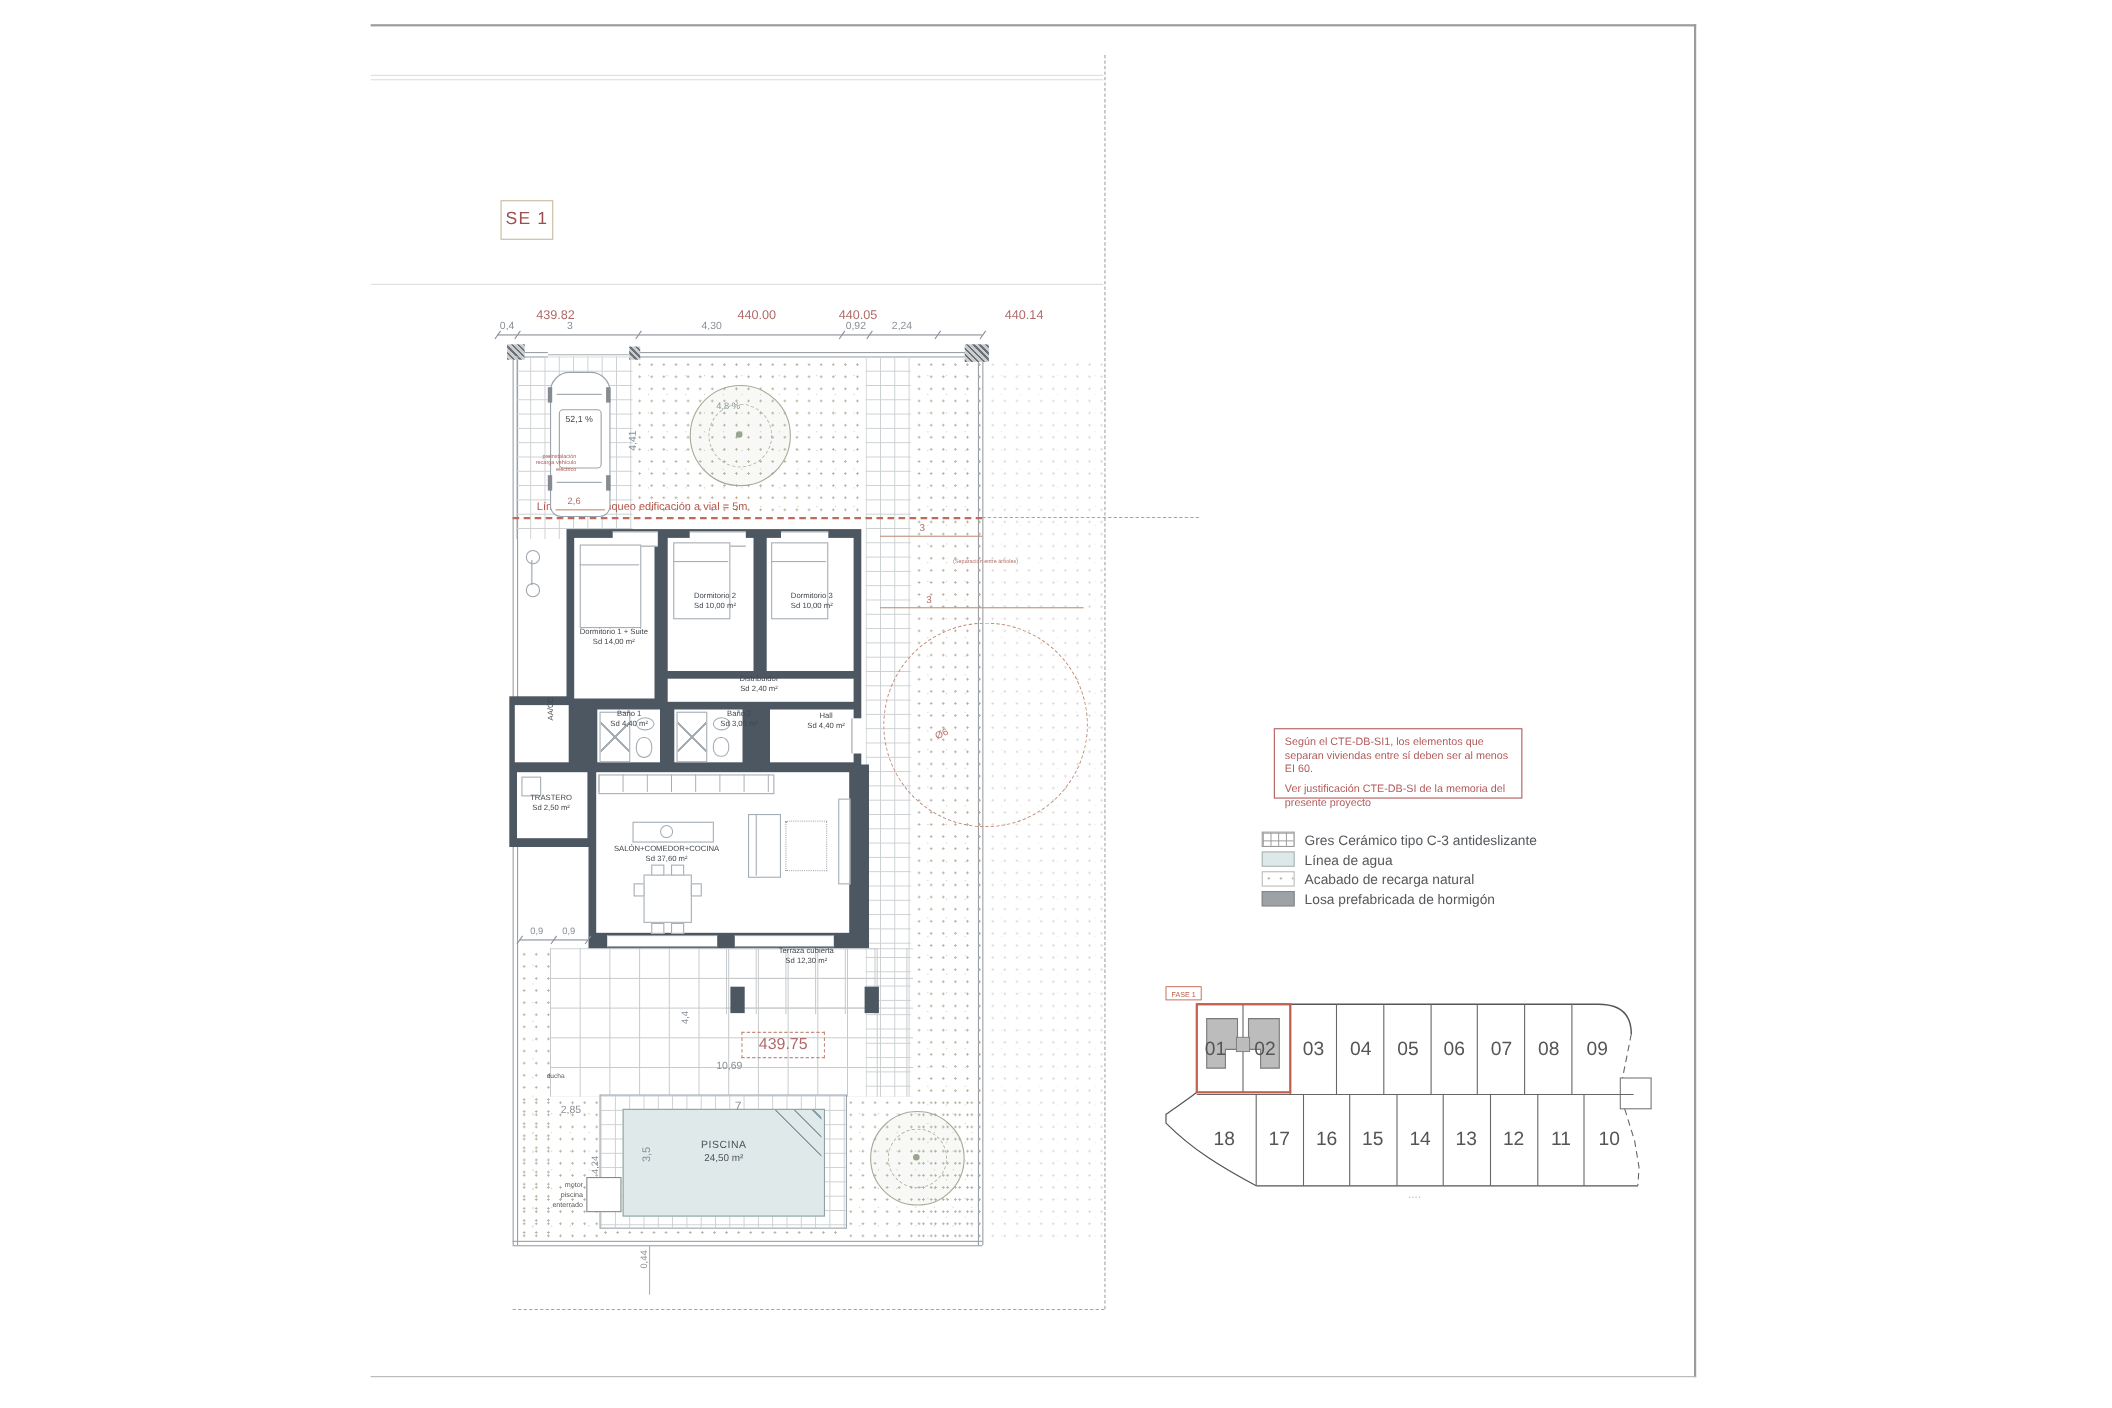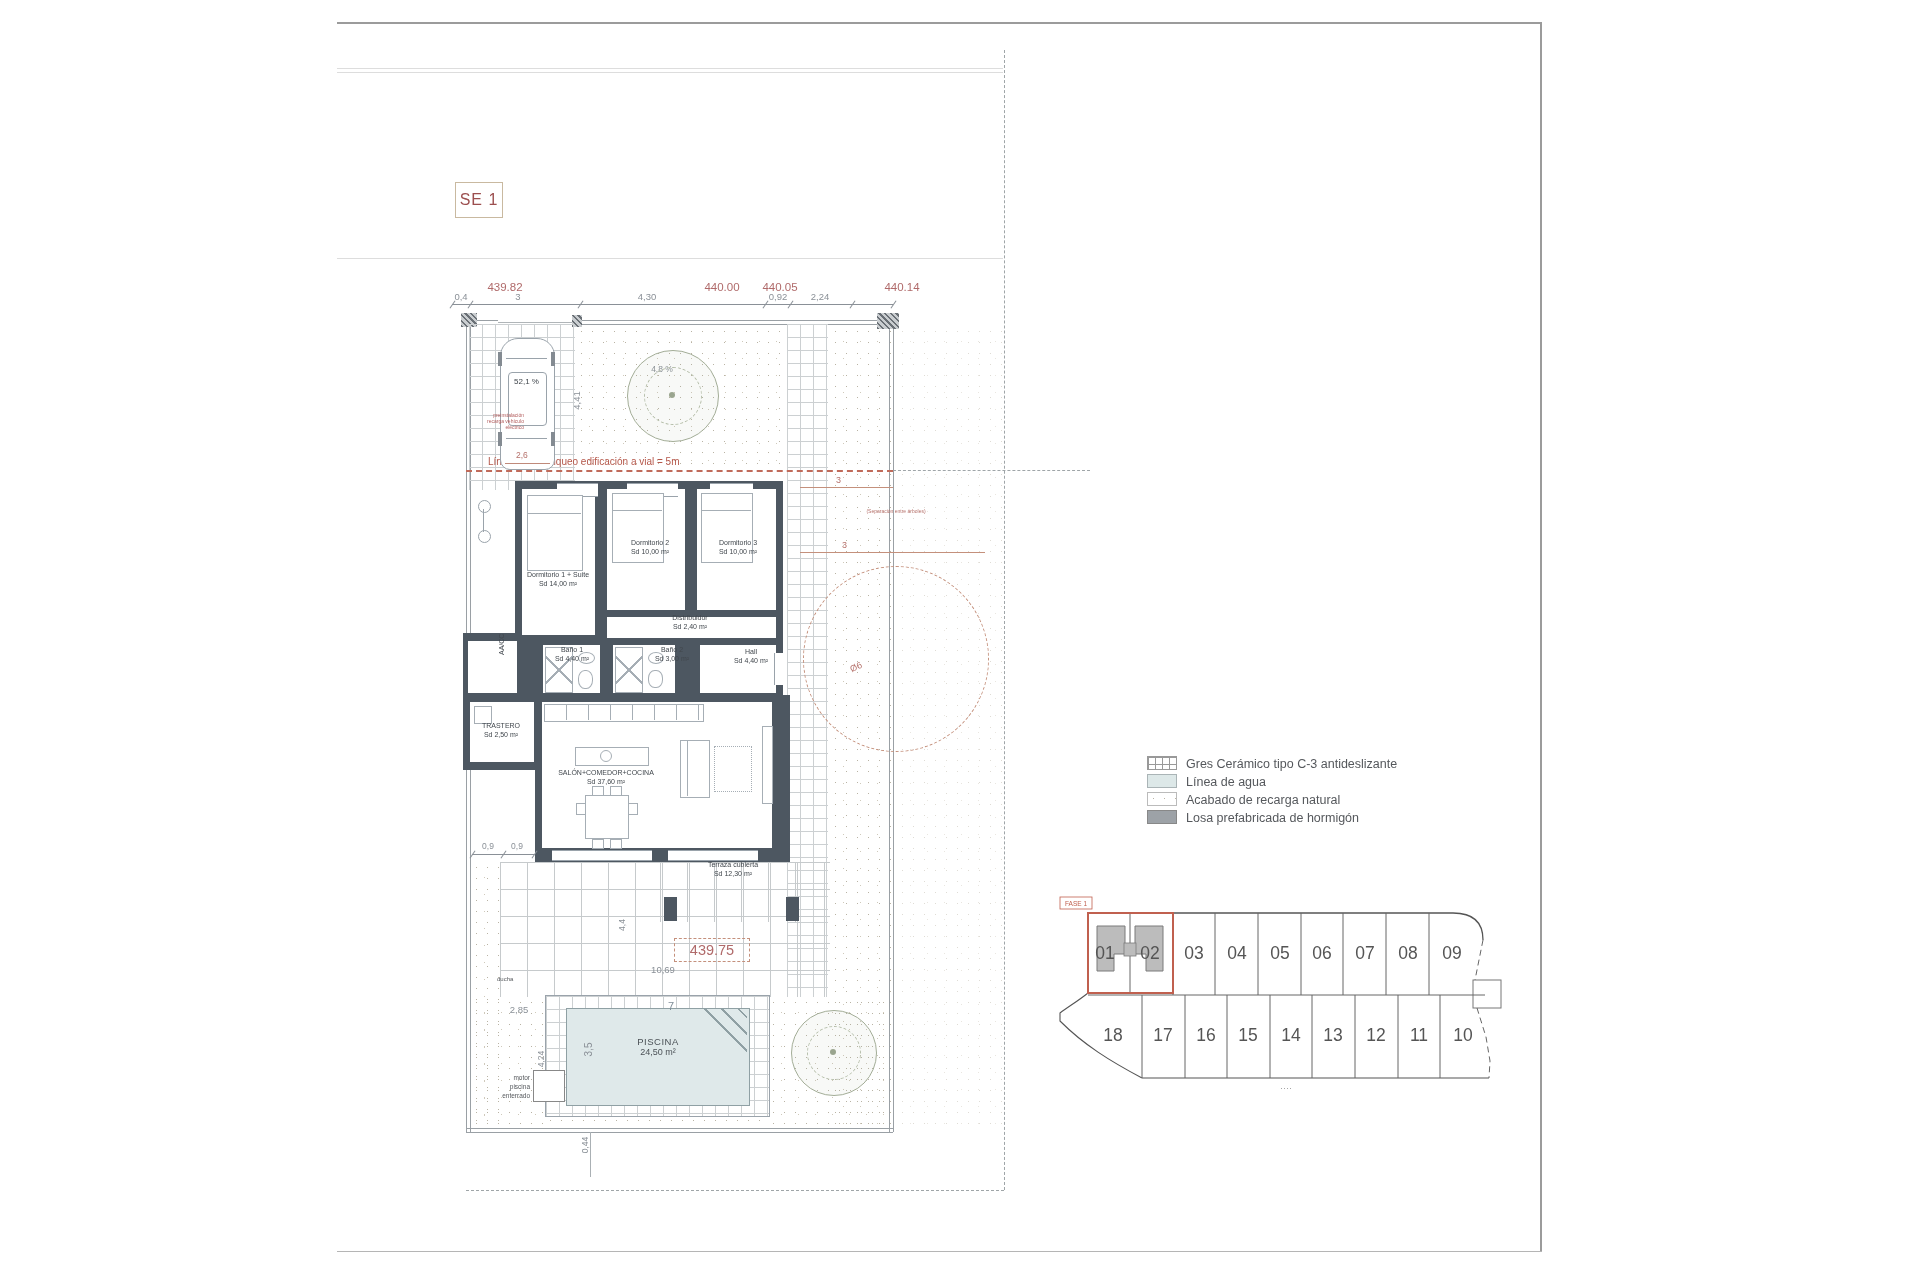--- a/index.html
+++ b/index.html
@@ -52,23 +52,23 @@
   <div class="hl lt" style="left:337px;top:258px;width:666px;"></div>
   <div class="dashv" style="left:1004px;top:50px;height:1140px;"></div>
   <div class="dashh" style="left:466px;top:1190px;width:538px;"></div>
 
   <div class="abs" style="left:455px;top:182px;width:46px;height:34px;border:1px solid #c9b9a0;
        display:flex;align-items:center;justify-content:center;font-size:16px;letter-spacing:1px;color:#9c4f4f;">
     <span>SE 1</span>
   </div>
 
   <div class="elev" style="left:505px;top:281px;">439.82</div>
-  <div class="elev" style="left:722px;top:281px;">440.00</div>
+  <div class="elev" style="left:688px;top:281px;">440.00</div>
   <div class="elev" style="left:780px;top:281px;">440.05</div>
-  <div class="elev" style="left:902px;top:281px;">440.14</div>
+  <div class="elev" style="left:931px;top:281px;">440.14</div>
   <div class="dim" style="left:461px;top:291px;">0,4</div>
   <div class="dim" style="left:518px;top:291px;">3</div>
   <div class="dim" style="left:647px;top:291px;">4,30</div>
   <div class="dim" style="left:778px;top:291px;">0,92</div>
   <div class="dim" style="left:820px;top:291px;">2,24</div>
   <div class="hl" style="left:452px;top:304px;width:441px;background:#8a9097;"></div>
   <div class="tick" style="left:448px;top:304px;"></div>
   <div class="tick" style="left:466px;top:304px;"></div>
   <div class="tick" style="left:576px;top:304px;"></div>
   <div class="tick" style="left:761px;top:304px;"></div>
@@ -279,20 +279,25 @@
     <div>motor</div>
     <div>piscina</div>
     <div>enterrado</div>
   </div>
   <div class="abs" style="left:533px;top:1070px;width:30px;height:30px;background:#fff;border:1px solid #888;"></div>
 
   <div class="circle" style="left:791px;top:1010px;width:84px;height:84px;border:1.3px solid #a3ad97;background:rgba(160,170,140,0.07);"></div>
   <div class="circle" style="left:807px;top:1026px;width:52px;height:52px;border:1px dashed #b4bda8;"></div>
   <div class="circle" style="left:830px;top:1049px;width:6px;height:6px;background:#9aa58f;"></div>
 
+  <div class="abs" style="left:1158px;top:662px;width:226px;height:64px;border:1.5px solid #b25b5b;box-sizing:border-box;
+       padding:6px 9px;color:#b25b5b;font-size:9.8px;line-height:1.3;">
+    <div>Según el CTE-DB-SI1, los elementos que separan viviendas entre sí deben ser al menos EI 60.</div>
+    <div style="margin-top:5px;">Ver justificación CTE-DB-SI de la memoria del presente proyecto</div>
+  </div>
 
   <div class="legend-row" style="left:1147px;top:756px;">
     <span class="sw" style="background:#fff;border:1px solid #999;
       background-image:linear-gradient(#999 1px,transparent 1px),linear-gradient(90deg,#999 1px,transparent 1px);
       background-size:7px 7px;"></span>
     <span class="legend-label">Gres Cerámico tipo C-3 antideslizante</span>
   </div>
   <div class="legend-row" style="left:1147px;top:774px;">
     <span class="sw" style="background:#dde8e8;border:1px solid #aab4b6;"></span>
     <span class="legend-label">Línea de agua</span>

